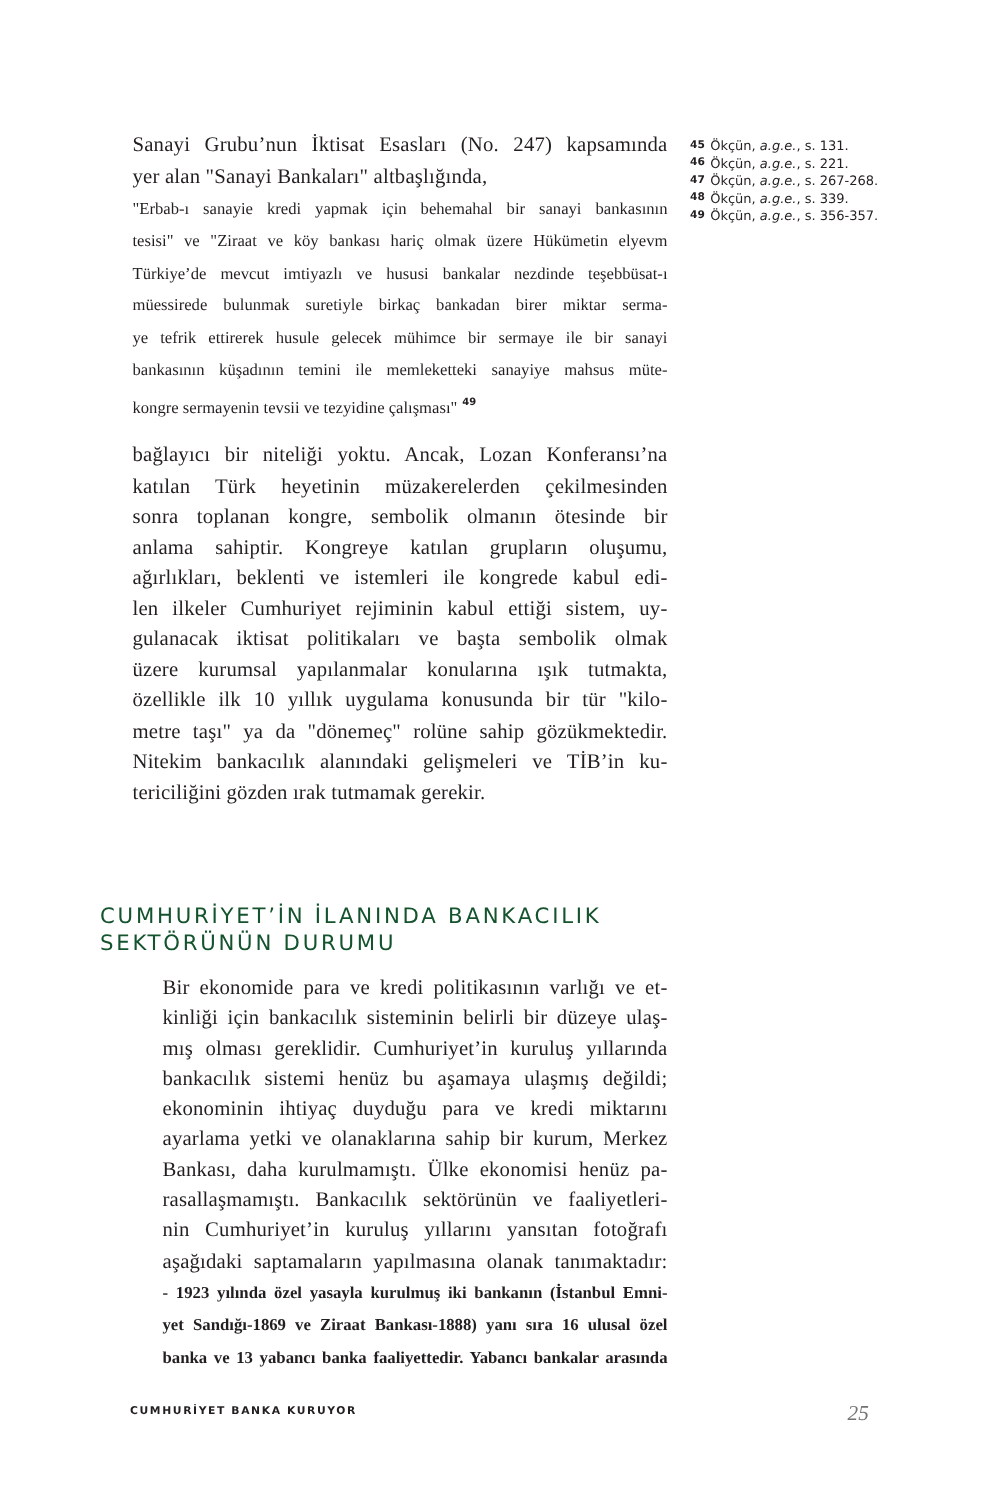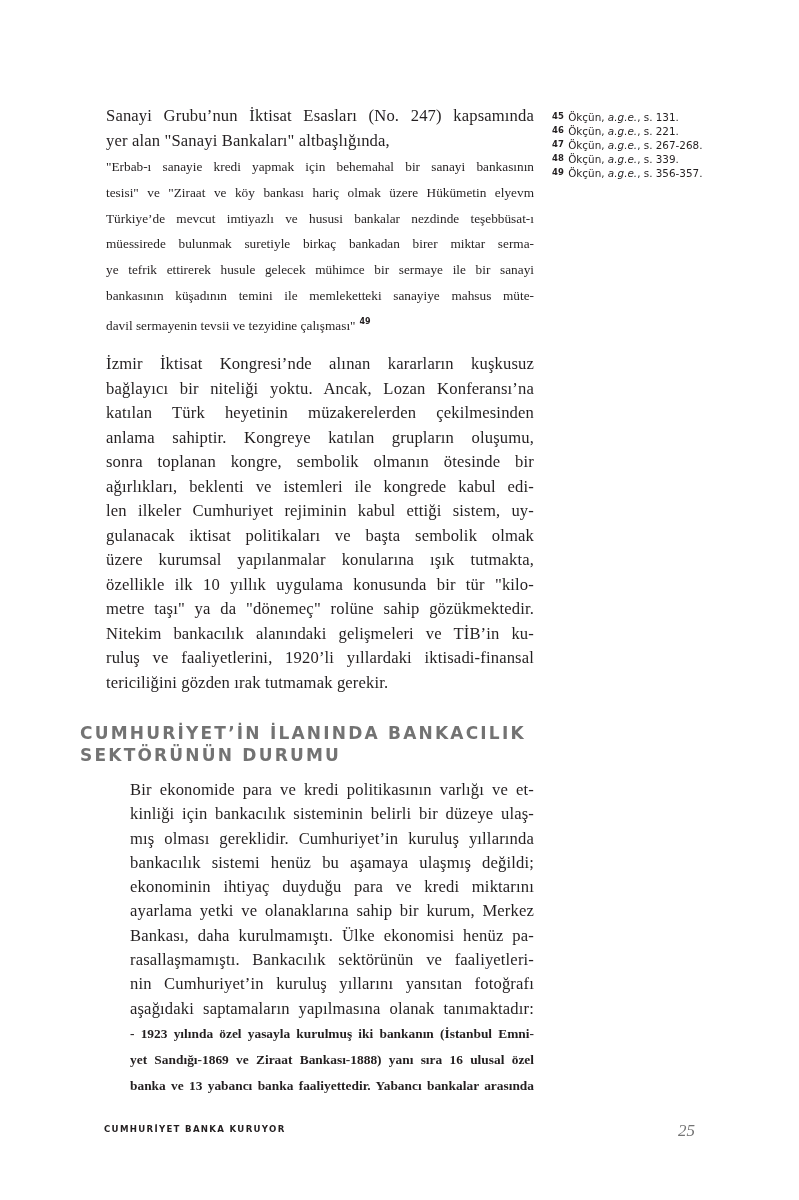--- a/index.html
+++ b/index.html
@@ -10,21 +10,21 @@
 
   .body-text { font-family: "Liberation Serif", "DejaVu Serif", serif; font-size: 16.6px; line-height: 24.5px; letter-spacing: 0.15px; }
   .quote-text { font-family: "Liberation Serif", "DejaVu Serif", serif; font-size: 13.3px; line-height: 25.8px; }
   .quote-block { margin-top: 1px; }
   .bold-text { font-family: "Liberation Serif", "DejaVu Serif", serif; font-size: 13.4px; line-height: 25.8px; font-weight: bold; }
 
   sup.fn { font-family: "DejaVu Sans", sans-serif; font-size: 8px; font-weight: bold; vertical-align: 6px; margin-left: 4px; }
 
   #para1 { position: absolute; left: 106px; top: 104px; width: 428px; }
   #para2 { position: absolute; left: 106px; top: 352px; width: 428px; }
-  #heading { position: absolute; left: 80px; top: 722px; width: 460px; font-family: "DejaVu Sans", "Liberation Sans", sans-serif; font-weight: bold; font-size: 17px; line-height: 22px; letter-spacing: 2.2px; color: #737373; }
+  #heading { position: absolute; left: 80px; top: 722px; width: 460px; font-family: "DejaVu Sans", "Liberation Sans", sans-serif; font-weight: normal; font-size: 17px; line-height: 22px; letter-spacing: 2.2px; color: #14532d; }
   #para3 { position: absolute; left: 130px; top: 766px; width: 404px; }
   #para3 .body-text { line-height: 24.3px; margin-top: 12px; }
 
   .notes { position: absolute; left: 552px; top: 110px; width: 200px; font-family: "DejaVu Sans", "Liberation Sans", sans-serif; font-size: 10.4px; line-height: 13px; color: #231f20; }
   .note { display: block; white-space: nowrap; }
   .note-num { font-weight: bold; font-size: 8.5px; vertical-align: 2px; margin-right: 1px; }
   .note em { font-style: italic; }
 
   .footer-title { position: absolute; left: 104px; top: 1124px; font-family: "DejaVu Sans", "Liberation Sans", sans-serif; font-weight: bold; font-size: 8.6px; letter-spacing: 1.3px; color: #231f20; }
   .page-number { position: absolute; left: 678px; top: 1121px; font-family: "Liberation Serif", "DejaVu Serif", serif; font-style: italic; font-size: 17px; color: #737373; }
@@ -37,38 +37,36 @@
     <span class="line">Sanayi Grubu’nun İktisat Esasları (No. 247) kapsamında</span>
     <span class="line last">yer alan "Sanayi Bankaları" altbaşlığında,</span>
   </div>
   <div class="quote-text quote-block">
     <span class="line">"Erbab-ı sanayie kredi yapmak için behemahal bir sanayi bankasının</span>
     <span class="line">tesisi" ve "Ziraat ve köy bankası hariç olmak üzere Hükümetin elyevm</span>
     <span class="line">Türkiye’de mevcut imtiyazlı ve hususi bankalar nezdinde teşebbüsat-ı</span>
     <span class="line">müessirede bulunmak suretiyle birkaç bankadan birer miktar serma-</span>
     <span class="line">ye tefrik ettirerek husule gelecek mühimce bir sermaye ile bir sanayi</span>
     <span class="line">bankasının küşadının temini ile memleketteki sanayiye mahsus müte-</span>
-    <span class="line last"><span>davil sermayenin tevsii ve tezyidine çalışması"</span><sup class="fn">49</sup></span>
+    <span class="line last"><span>kongre sermayenin tevsii ve tezyidine çalışması"</span><sup class="fn">49</sup></span>
   </div>
 </div>
 
 <div id="para2" class="body-text">
-  <span class="line">İzmir İktisat Kongresi’nde alınan kararların kuşkusuz</span>
   <span class="line">bağlayıcı bir niteliği yoktu. Ancak, Lozan Konferansı’na</span>
   <span class="line">katılan Türk heyetinin müzakerelerden çekilmesinden</span>
+  <span class="line">sonra toplanan kongre, sembolik olmanın ötesinde bir</span>
   <span class="line">anlama sahiptir. Kongreye katılan grupların oluşumu,</span>
-  <span class="line">sonra toplanan kongre, sembolik olmanın ötesinde bir</span>
   <span class="line">ağırlıkları, beklenti ve istemleri ile kongrede kabul edi-</span>
   <span class="line">len ilkeler Cumhuriyet rejiminin kabul ettiği sistem, uy-</span>
   <span class="line">gulanacak iktisat politikaları ve başta sembolik olmak</span>
   <span class="line">üzere kurumsal yapılanmalar konularına ışık tutmakta,</span>
   <span class="line">özellikle ilk 10 yıllık uygulama konusunda bir tür "kilo-</span>
   <span class="line">metre taşı" ya da "dönemeç" rolüne sahip gözükmektedir.</span>
   <span class="line">Nitekim bankacılık alanındaki gelişmeleri ve TİB’in ku-</span>
-  <span class="line">ruluş ve faaliyetlerini, 1920’li yıllardaki iktisadi-finansal</span>
   <span class="line last">tericiliğini gözden ırak tutmamak gerekir.</span>
 </div>
 
 <div id="heading">
   <span class="line last">CUMHURİYET’İN İLANINDA BANKACILIK</span>
   <span class="line last">SEKTÖRÜNÜN DURUMU</span>
 </div>
 
 <div id="para3">
   <div class="body-text">

